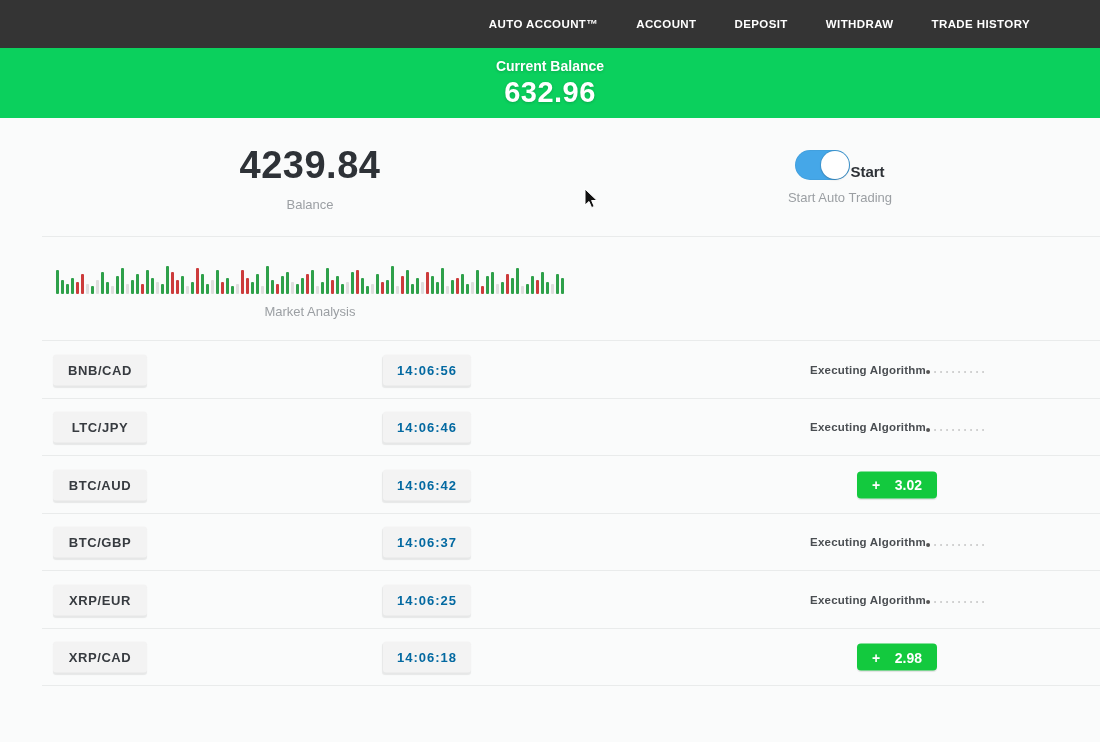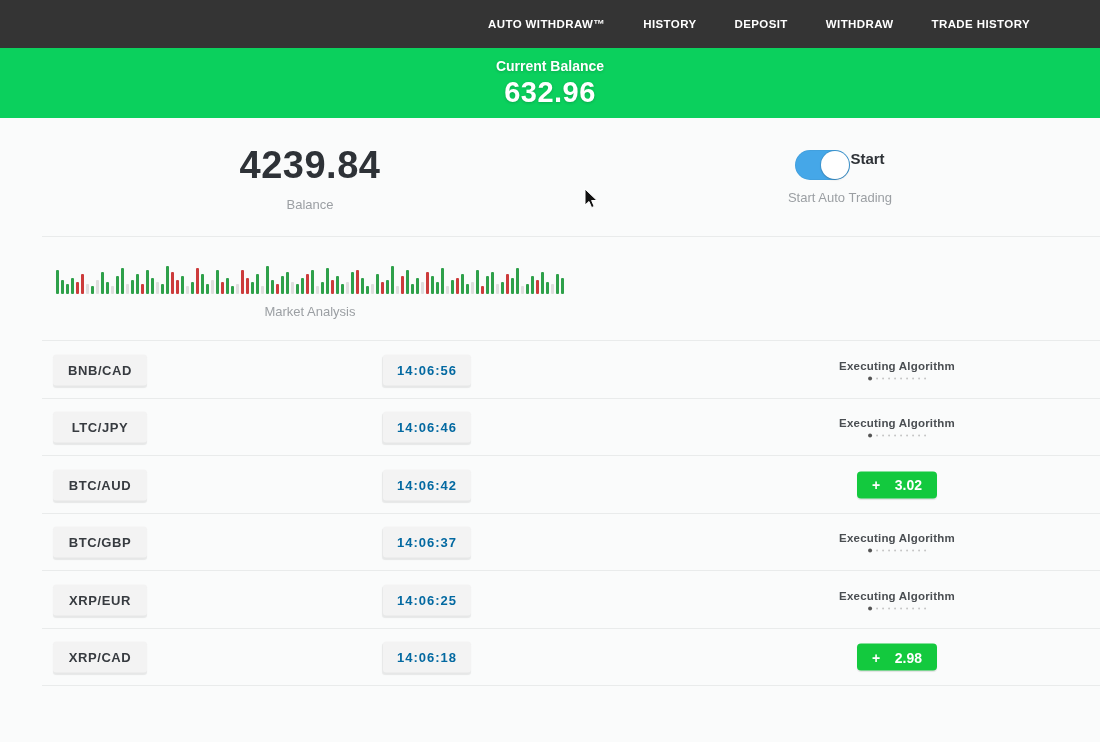--- a/index.html
+++ b/index.html
@@ -40,21 +40,21 @@
     height:1px; background:#e9ebeb;
   }
   .stat-col-left  { width:620px; display:flex; flex-direction:column; align-items:center; justify-content:center; }
   .stat-col-right { width:440px; display:flex; flex-direction:column; align-items:center; justify-content:center; }
   .row-balance { height:119px; }
   .row-market  { height:104px; }
 
   .balance-value { font-size:38px; font-weight:bold; color:#2e3237; letter-spacing:.5px; }
   .muted-label   { font-size:13px; color:#9b9fa3; margin-top:10px; }
 
-  .toggle-line { display:flex; align-items:flex-start; }
+  .toggle-line { display:flex; align-items:flex-end; }
   .toggle {
     width:55px; height:30px; border-radius:15px; background:#45a7e8;
     position:relative; cursor:pointer;
     box-shadow:inset 0 0 0 1px rgba(0,0,0,.04);
   }
   .toggle-knob {
     position:absolute; top:1px; right:1px; width:28px; height:28px;
     border-radius:50%; background:#fff;
     box-shadow:0 0 0 1px rgba(0,0,0,.08), 0 1px 2px rgba(0,0,0,.15);
   }
@@ -76,21 +76,21 @@
     background:#f3f3f3; border-radius:3px;
     box-shadow:0 2px 1px rgba(0,0,0,.08);
     font-size:13px; font-weight:bold; color:#373b40;
     padding:8px 14px; letter-spacing:.6px; white-space:nowrap;
   }
   .pill-pair { left:53px; min-width:94px; text-align:center; }
   .pill-time { left:427px; transform:translate(-50%,-50%); letter-spacing:1px; color:#0369a1; }
 
   .status-wrap {
     position:absolute; left:897px; top:50%; transform:translate(-50%,-50%);
-    display:flex; flex-direction:column; align-items:center;
+    display:flex; flex-direction:row; align-items:center;
   }
   .exec-label { font-size:11.5px; font-weight:bold; color:#4a4e52; letter-spacing:.2px; }
   .dots { display:flex; gap:4px; margin-top:5px; align-items:center; }
   .dots i { width:2px; height:2px; border-radius:50%; background:#c6c6c6; display:block; }
   .dots i:first-child { width:4px; height:4px; background:#555; }
 
   .result-badge {
     min-width:80px; height:27px; border-radius:4px;
     display:flex; align-items:center; justify-content:space-between;
     padding:0 15px; color:#fff; font-size:14px; font-weight:bold;
@@ -99,22 +99,22 @@
   .result-profit { background:#13c93e; }
   .result-loss   { background:#d30e45; }
 
   
   .cursor { position:absolute; left:584px; top:189px; pointer-events:none; z-index:50; }
 </style>
 </head>
 <body>
 
 <nav class="navbar">
-    <div class="nav-item">AUTO WITHDRAW™</div>
-    <div class="nav-item">HISTORY</div>
+    <div class="nav-item">AUTO ACCOUNT™</div>
+    <div class="nav-item">ACCOUNT</div>
     <div class="nav-item">DEPOSIT</div>
     <div class="nav-item">WITHDRAW</div>
     <div class="nav-item">TRADE HISTORY</div>
   </nav>
 
 <header class="banner">
   <div class="banner-label">Current Balance</div>
   <div class="banner-value">632.96</div>
 </header>
 

